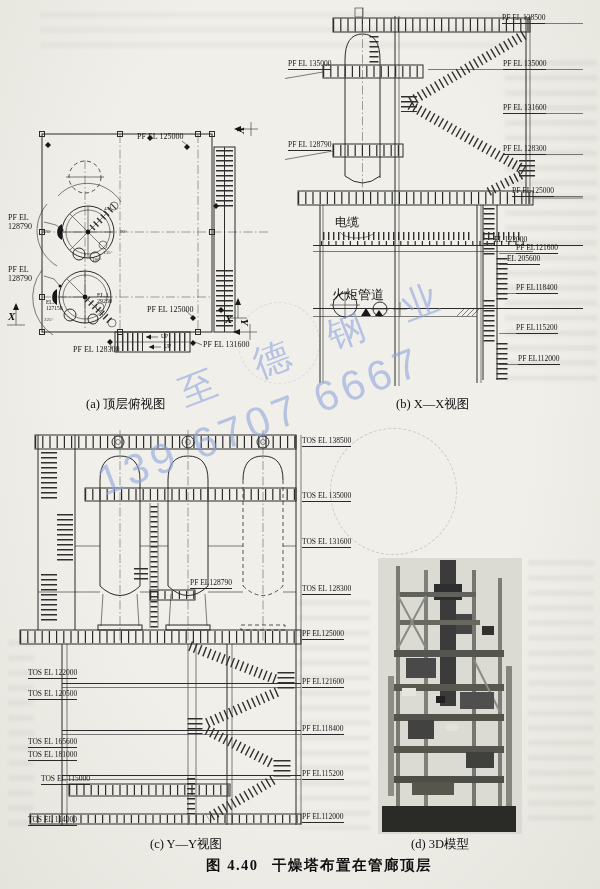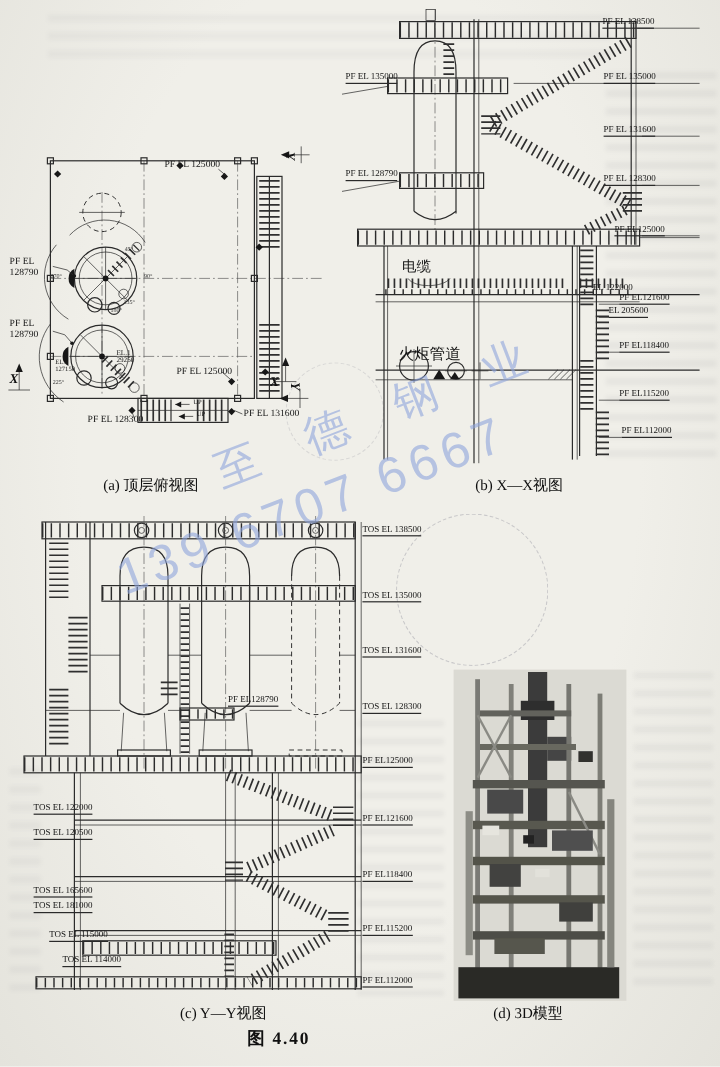--- a/index.html
+++ b/index.html
@@ -368,21 +368,21 @@
     <line class="st" x1="277" y1="332" x2="277" y2="350" stroke-width="17"></line>
     <line class="st" x1="268" y1="352" x2="203" y2="390" stroke-width="10"></line>
     <line class="st" x1="186" y1="350" x2="186" y2="386" stroke-width="8"></line>
   </svg>
 
   <span class="lb sm ul" style="left:28px;top:669px;text-align:center;">TOS EL 122000</span>
   <span class="lb sm ul" style="left:28px;top:690px;">TOS EL 120500</span>
   <span class="lb sm ul" style="left:28px;top:738px;">TOS EL 165600</span>
   <span class="lb sm ul" style="left:28px;top:751px;">TOS EL 181000</span>
   <span class="lb sm ul" style="left:28px;top:775px;margin-left:13px;">TOS EL 115000</span>
-  <span class="lb sm ul" style="left:28px;top:796px;margin-left:24px;">TOS EL 114000</span>
+  <span class="lb sm ul" style="left:28px;top:816px;">TOS EL 114000</span>
   <span class="lb sm ul" style="left:302px;top:437px;">TOS EL 138500</span>
   <span class="lb sm ul" style="left:302px;top:492px;">TOS EL 135000</span>
   <span class="lb sm ul" style="left:302px;top:538px;">TOS EL 131600</span>
   <span class="lb sm ul" style="left:302px;top:585px;">TOS EL 128300</span>
   <span class="lb sm ul" style="left:302px;top:630px;">PF EL125000</span>
   <span class="lb sm ul" style="left:302px;top:678px;">PF EL121600</span>
   <span class="lb sm ul" style="left:302px;top:725px;">PF EL118400</span>
   <span class="lb sm ul" style="left:302px;top:770px;">PF EL115200</span>
   <span class="lb sm ul" style="left:302px;top:813px;">PF EL112000</span>
   <span class="lb sm ul" style="left:190px;top:579px;">PF EL128790</span>
@@ -426,19 +426,20 @@
       <rect x="16" y="120" width="6" height="120" fill="#8d8d86"></rect>
       <rect x="134" y="110" width="6" height="140" fill="#85857e"></rect>
     </g>
   </svg>
 
   <span class="cap" style="left:86px;top:396px;">(a) 顶层俯视图</span>
   <span class="cap" style="left:396px;top:396px;">(b) X—X视图</span>
   <span class="cap" style="left:150px;top:836px;">(c) Y—Y视图</span>
   <span class="cap" style="left:411px;top:836px;">(d) 3D模型</span>
   <span class="figcap" style="left:206px;top:856px;">图 4.40</span>
+  <span class="figcap" style="left:272px;top:856px;">干燥塔布置在管廊顶层</span>
 
   <div class="watermark">
     <div class="wm1">至 德 钢 业</div>
     <div class="wm2">139 6707 6667</div>
   </div>
 
 </div>
 
 </body></html>

